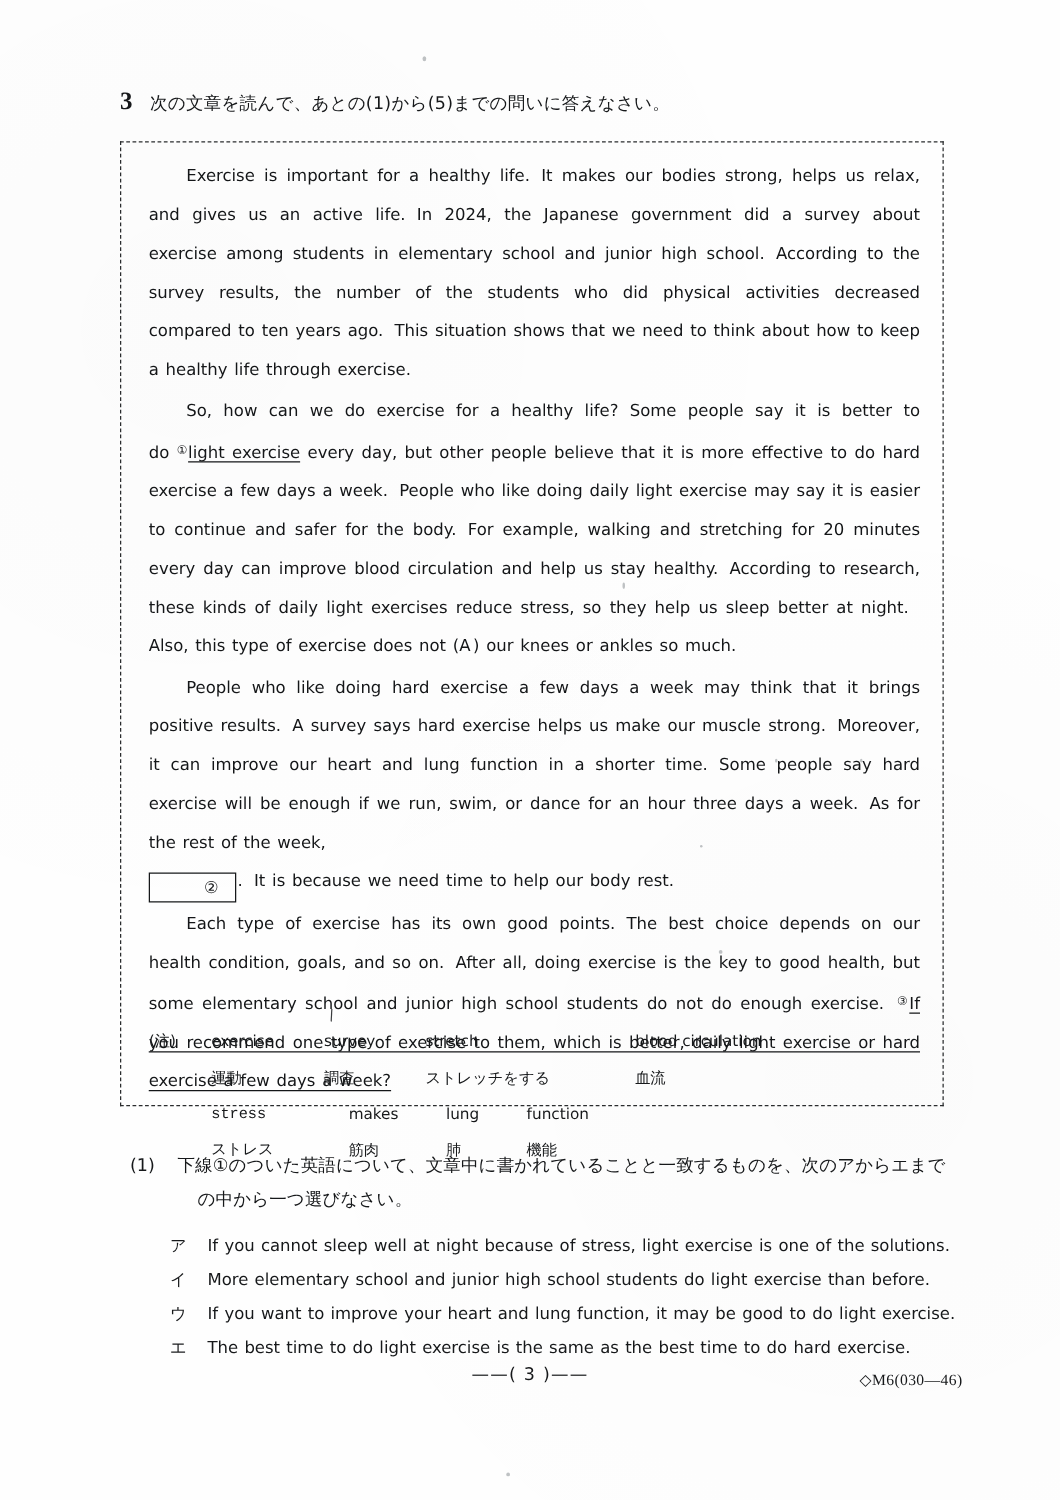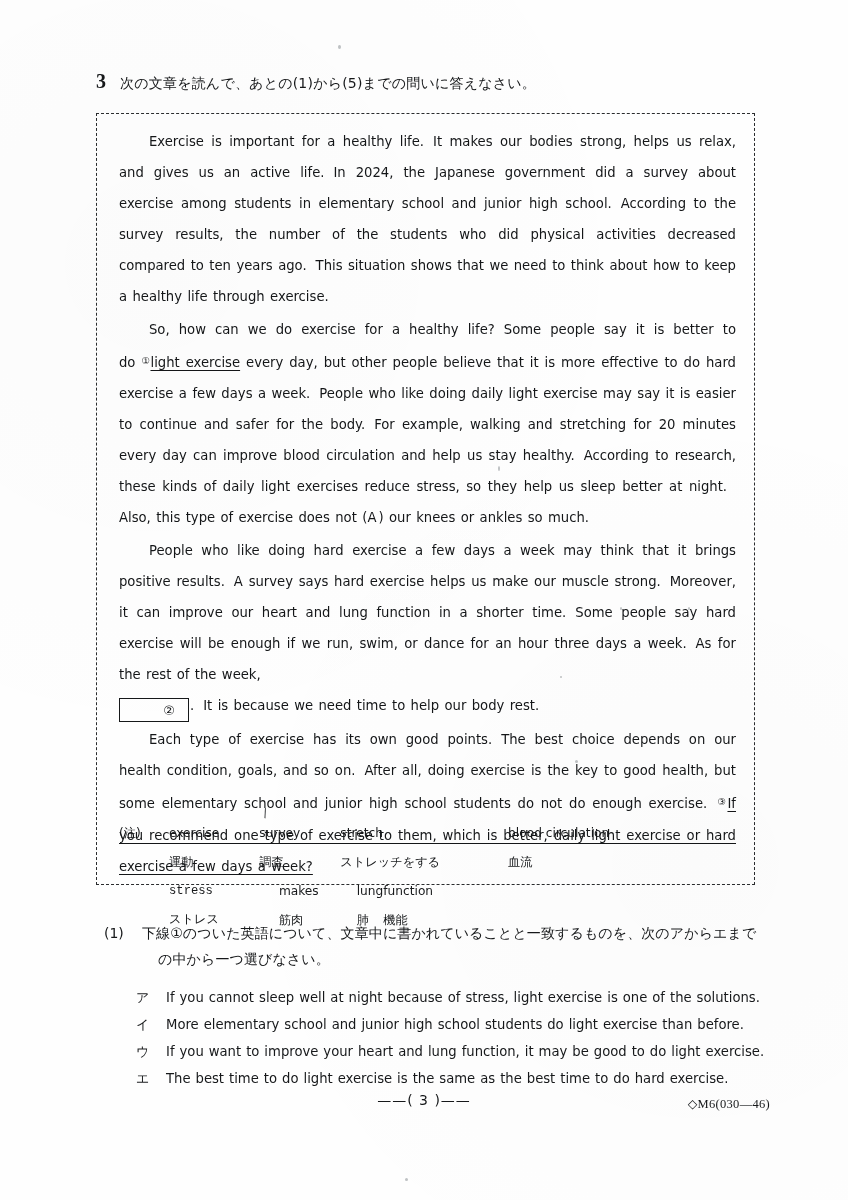--- a/index.html
+++ b/index.html
@@ -146,21 +146,21 @@
     width: 690px;
   }
   .q-head {
     display: flex;
     font-family: "DejaVu Sans", sans-serif;
     font-size: 14px;
     line-height: 27px;
   }
   .q-num { flex: 0 0 38px; }
   .q-text { flex: 1 1 auto; letter-spacing: .1px; }
-  .q-text .l2 { display: block; margin-left: 16px; font-family: Liberation Mono, monospace; }
+  .q-text .l2 { display: block; margin-left: 16px; }
 
   .choices {
     margin-top: 10px;
     margin-left: 32px;
   }
   .choice {
     display: flex;
     align-items: baseline;
     font-family: "DejaVu Sans", sans-serif;
     font-size: 13.2px;
@@ -261,21 +261,21 @@
         <span class="notes-label"></span>
         <span class="notes-items">
           <span class="note-item" style="margin-right:52px;font-family:Liberation Mono, monospace;">
             <span class="note-en">stress</span>
             <span class="note-jp">ストレス</span>
           </span>
           <span class="note-item" style="margin-right:38px;">
             <span class="note-en">makes</span>
             <span class="note-jp">筋肉</span>
           </span>
-          <span class="note-item" style="">
+          <span class="note-item" style="margin-right:38px;">
             <span class="note-en">lung</span>
             <span class="note-jp">肺</span>
           </span>
           <span class="note-item">
             <span class="note-en">function</span>
             <span class="note-jp">機能</span>
           </span>
         </span>
       </div>
     </div>

